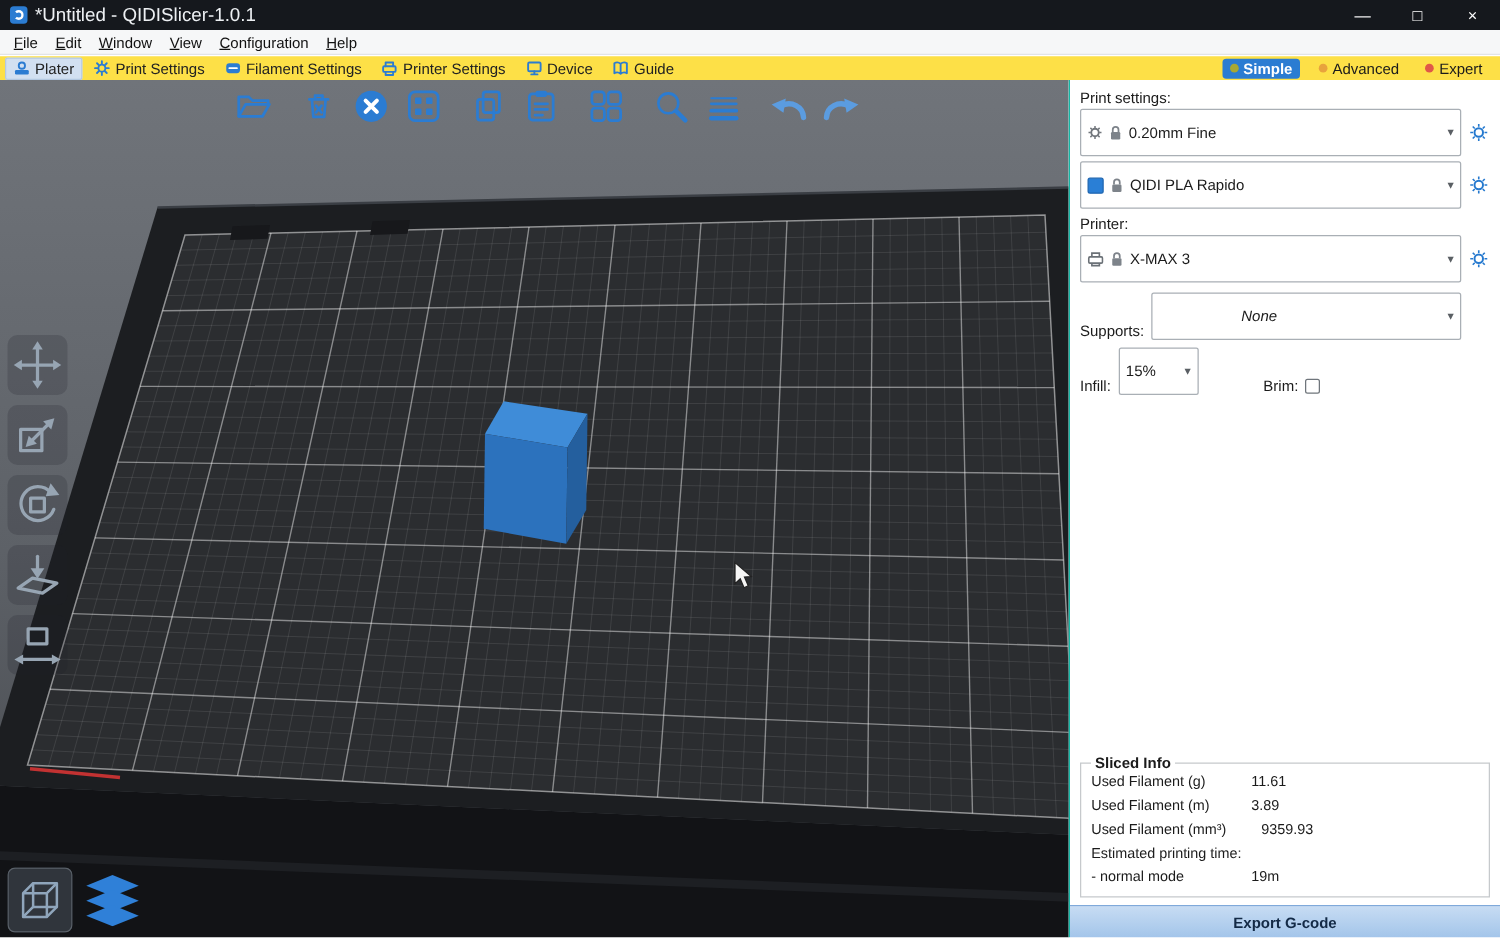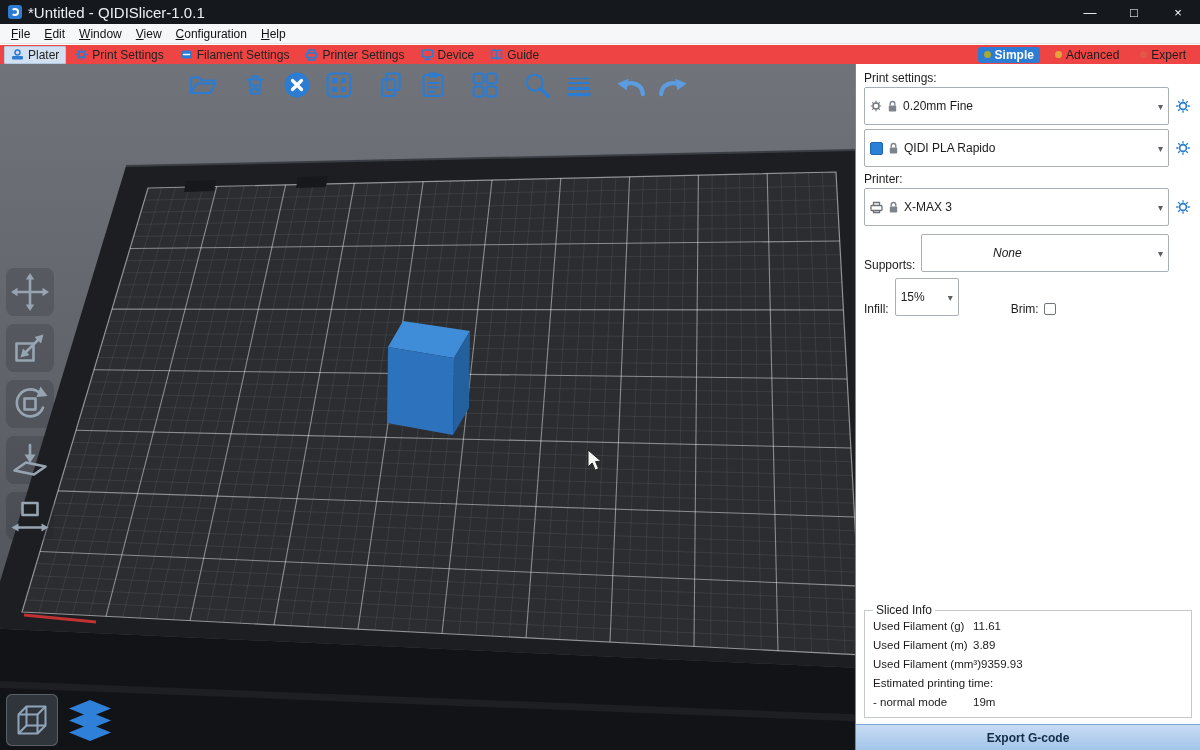--- a/index.html
+++ b/index.html
@@ -13,21 +13,21 @@
   .title-text { font-size: 15px; }
   .win-controls { margin-left: auto; display: flex; height: 100%; }
   .win-btn { width: 44px; display: flex; align-items: center; justify-content: center; font-size: 13px; color: #fff; }
 
   
   .menubar { position: absolute; top: 24px; left: 0; right: 0; height: 20px; background: #f6f7f8; border-bottom: 1px solid #e2e4e6; display: flex; align-items: center; padding-left: 4px; }
   .menu-item { display: inline-block; padding: 1px 7px; color: #111; }
   .menu-item::first-letter { text-decoration: underline; }
 
   
-  .tabbar { position: absolute; top: 45px; left: 0; right: 0; height: 20px; background: #ef4444; border-bottom: 1px solid #d7d9dc; display: flex; align-items: center; padding-left: 3px; }
+  .tabbar { position: absolute; top: 45px; left: 0; right: 0; height: 20px; background: #fde047; border-bottom: 1px solid #d7d9dc; display: flex; align-items: center; padding-left: 3px; }
   .tab { display: flex; align-items: center; gap: 4px; padding: 1px 7px; margin: 0 1px; border-radius: 2px; color: #222; height: 18px; }
   .tab.selected { background: #d2e0f1; box-shadow: inset 0 0 0 1px #b4c9e2; }
   .tbi { width: 13px; height: 13px; fill: none; stroke: #2b7cd2; stroke-width: 1.5; stroke-linecap: round; stroke-linejoin: round; flex: 0 0 auto; }
   .modes { margin-left: auto; display: flex; align-items: center; gap: 9px; padding-right: 8px; }
   .mode { display: flex; align-items: center; gap: 4px; padding: 1px 6px; border-radius: 3px; }
   .mode.selected { background: #2b7cd2; color: #fff; font-weight: bold; }
   .dot { width: 7px; height: 7px; border-radius: 50%; flex: 0 0 auto; }
   .dot-simple { background: #a8a832; }
   .dot-advanced { background: #e8a33d; }
   .dot-expert { background: #e05848; }
@@ -63,22 +63,22 @@
   .mi { flex: 0 0 auto; }
   .swatch { width: 13px; height: 13px; border-radius: 2px; background: #2a7fd6; border: 1px solid #1f66b0; flex: 0 0 auto; }
   .supports-row, .infill-row { display: flex; align-items: flex-end; gap: 6px; margin: 4px 0 2px; }
   .supports-row .combo { margin-right: 23px; }
   .small-combo { flex: 0 0 64px; }
   .brim-wrap { display: flex; align-items: center; gap: 5px; margin-left: 46px; }
   .checkbox { width: 12px; height: 12px; border: 1px solid #6f757b; border-radius: 2px; background: #fff; }
   .spacer { flex: 1; }
 
   fieldset.sliced { border: 1px solid #c6c9cc; margin: 0 0 6px 0; padding: 0 8px 5px 8px; }
-  fieldset.sliced legend { font-weight: 400; padding: 0 3px; }
-  .si-row { display: flex; line-height: 19px; font-size: 11.5px; white-space: nowrap; }
+  fieldset.sliced legend { font-weight: 700; padding: 0 3px; }
+  .si-row { display: flex; line-height: 19px; font-size: 11.5px; white-space: nowrap; gap: 28px; }
   .si-label { min-width: 100px; flex: 0 0 auto; }
 
   .export-btn { height: 26px; width: 100%; border: 0; border-top: 1px solid #7fa9da; background: linear-gradient(#c7dcf3, #a3c5ea); font-family: "Liberation Sans", sans-serif; font-weight: 700; font-size: 12px; color: #132a46; }
 </style>
 </head>
 <body>
 
 <div class="titlebar">
   <div class="app-icon"></div>
   <span class="title-text">*Untitled - QIDISlicer-1.0.1</span>

